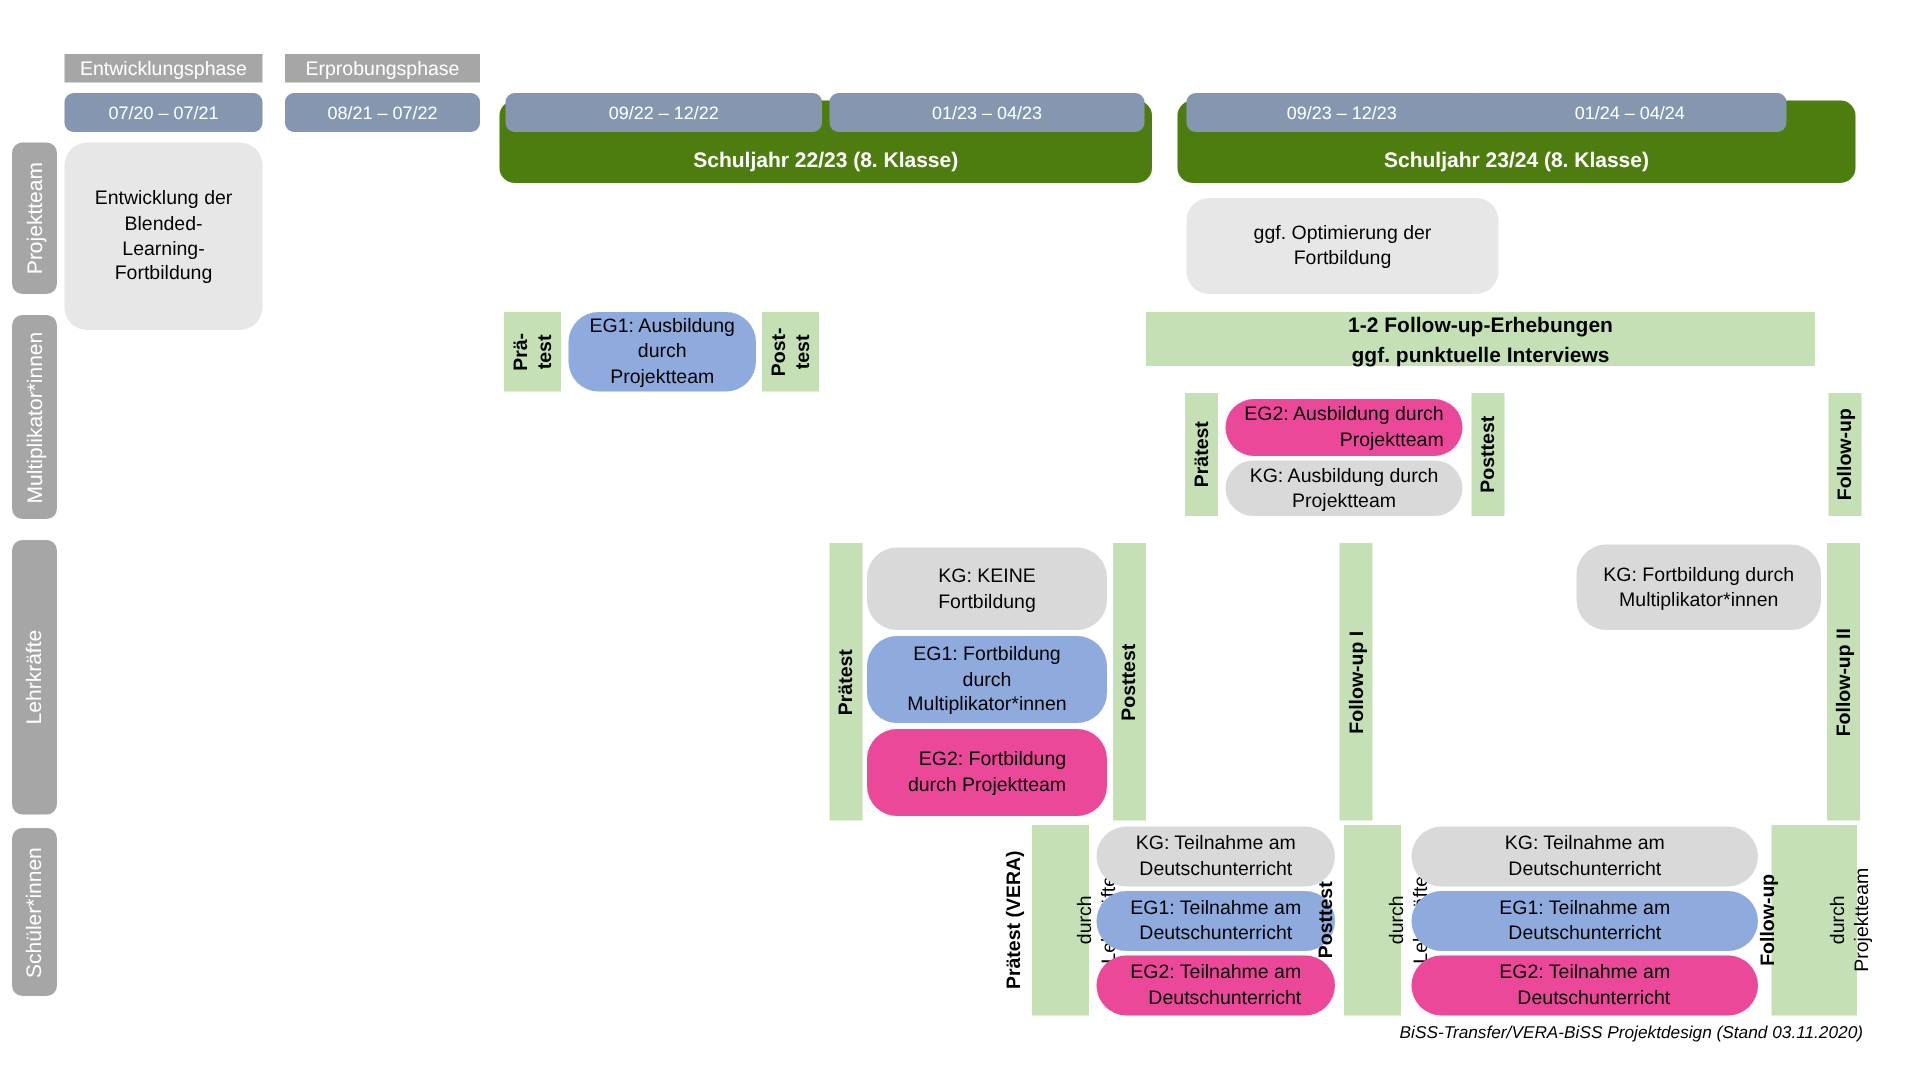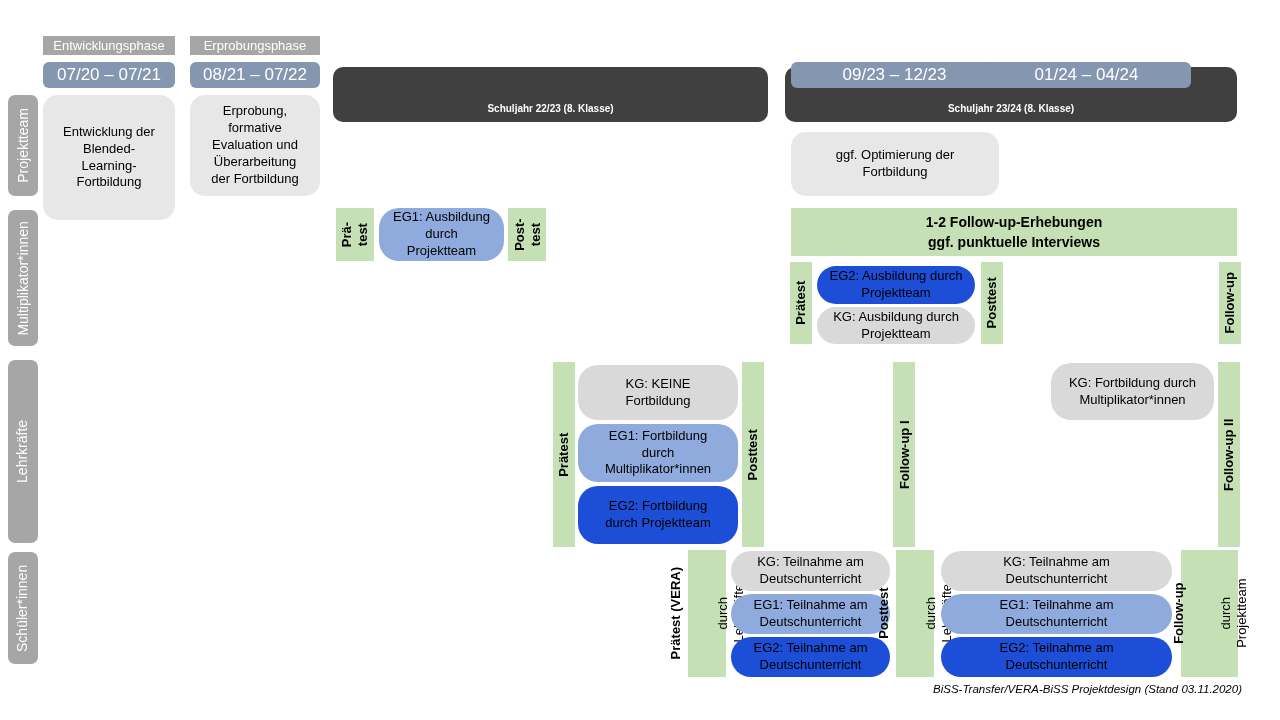--- a/index.html
+++ b/index.html
@@ -6,44 +6,44 @@
   #canvas{
     position:relative;width:1280px;height:720px;background:#ffffff;overflow:hidden;
     font-family:"Liberation Sans", sans-serif;color:#000;
   }
   .abs{position:absolute;box-sizing:border-box;}
   .phase-bar{
     background:#a6a6a6;color:#ffffff;font-size:13px;
     display:flex;align-items:center;justify-content:center;
   }
   .date-bar{
-    background:#8496b0;color:#ffffff;font-size:17px;border-radius:6px;
+    background:#8496b0;color:#ffffff;font-size:12px;border-radius:6px;
     display:flex;align-items:center;justify-content:center;
   }
   .sy-container{
-    background:#404040;border-radius:10px;color:#ffffff;
-    font-weight:bold;font-size:10px;
+    background:#4d7c0f;border-radius:10px;color:#ffffff;
+    font-weight:bold;font-size:14px;
     display:flex;align-items:flex-end;justify-content:center;
     padding-bottom:8px;
   }
   .rowlabel{
     background:#a6a6a6;border-radius:7px;color:#ffffff;
     display:flex;align-items:center;justify-content:center;
   }
   .rowlabel .vtext{font-weight:normal;font-size:14px;}
   .box{
     border-radius:20px;display:flex;align-items:center;justify-content:center;
     text-align:center;font-size:13px;line-height:1.3;
     white-space:pre-line;padding:2px 4px;
   }
   .box.big-radius{border-radius:15px;}
   .gray-light{background:#e8e7e7;}
   .gray{background:#d9d9d9;}
   .blue{background:#8faadc;}
-  .blue-light{background:#1d4ed8;}
+  .blue-light{background:#ec4899;text-align:right;}
   .vbar{
     background:#c5e0b4;display:flex;align-items:center;justify-content:center;
   }
   .vtext{
     transform:rotate(-90deg);white-space:pre;text-align:center;
     font-weight:bold;font-size:13px;line-height:1.2;
   }
   .vline{display:block;}
   .vline.sub{font-weight:normal;white-space:pre-line;}
   .banner{
@@ -61,61 +61,58 @@
 <div id="canvas">
 
   <div class="abs phase-bar" style="left:43px;top:36px;width:132px;height:19px">Entwicklungsphase</div>
   <div class="abs phase-bar" style="left:190px;top:36px;width:130px;height:19px">Erprobungsphase</div>
 
   <div class="abs sy-container" style="left:333px;top:67px;width:435px;height:55px">Schuljahr 22/23 (8. Klasse)</div>
   <div class="abs sy-container" style="left:785px;top:67px;width:452px;height:55px">Schuljahr 23/24 (8. Klasse)</div>
 
   <div class="abs date-bar" style="left:43px;top:62px;width:132px;height:26px">07/20 – 07/21</div>
   <div class="abs date-bar" style="left:190px;top:62px;width:130px;height:26px">08/21 – 07/22</div>
+  <div class="abs date-bar" style="left:337px;top:62px;width:211px;height:26px">09/22 – 12/22</div>
+  <div class="abs date-bar" style="left:553px;top:62px;width:210px;height:26px">01/23 – 04/23</div>
   <div class="abs date-bar" style="left:791px;top:62px;width:207px;height:26px">09/23 – 12/23</div>
   <div class="abs date-bar" style="left:982px;top:62px;width:209px;height:26px">01/24 – 04/24</div>
 
   <div class="abs rowlabel" style="left:8px;top:95px;width:30px;height:101px">
     <div class="vtext">Projektteam</div>
   </div>
   <div class="abs rowlabel" style="left:8px;top:210px;width:30px;height:136px">
     <div class="vtext">Multiplikator*innen</div>
   </div>
   <div class="abs rowlabel" style="left:8px;top:360px;width:30px;height:183px">
     <div class="vtext">Lehrkräfte</div>
   </div>
   <div class="abs rowlabel" style="left:8px;top:552px;width:30px;height:112px">
     <div class="vtext">Schüler*innen</div>
   </div>
 
   <div class="abs box gray-light big-radius" style="left:43px;top:95px;width:132px;height:125px">Entwicklung der
 Blended-
 Learning-
 Fortbildung</div>
-  <div class="abs box gray-light big-radius" style="left:190px;top:95px;width:130px;height:101px">Erprobung,
-formative
-Evaluation und
-Überarbeitung
-der Fortbildung</div>
   <div class="abs box gray-light big-radius" style="left:791px;top:132px;width:208px;height:64px">ggf. Optimierung der
 Fortbildung</div>
 
   <div class="abs vbar" style="left:336px;top:208px;width:38px;height:53px">
     <div class="vtext">Prä-
 test</div>
   </div>
   <div class="abs box blue" style="left:379px;top:208px;width:125px;height:53px">EG1: Ausbildung
 durch
 Projektteam</div>
   <div class="abs vbar" style="left:508px;top:208px;width:38px;height:53px">
     <div class="vtext">Post-
 test</div>
   </div>
 
-  <div class="abs banner" style="left:791px;top:208px;width:446px;height:48px">1-2 Follow-up-Erhebungen
+  <div class="abs banner" style="left:764px;top:208px;width:446px;height:36px">1-2 Follow-up-Erhebungen
 ggf. punktuelle Interviews</div>
   <div class="abs vbar" style="left:790px;top:262px;width:22px;height:82px">
     <div class="vtext">Prätest</div>
   </div>
   <div class="abs box blue-light" style="left:817px;top:266px;width:158px;height:38px">EG2: Ausbildung durch
 Projektteam</div>
   <div class="abs box gray" style="left:817px;top:307px;width:158px;height:37px">KG: Ausbildung durch
 Projektteam</div>
   <div class="abs vbar" style="left:981px;top:262px;width:22px;height:82px">
     <div class="vtext">Posttest</div>

